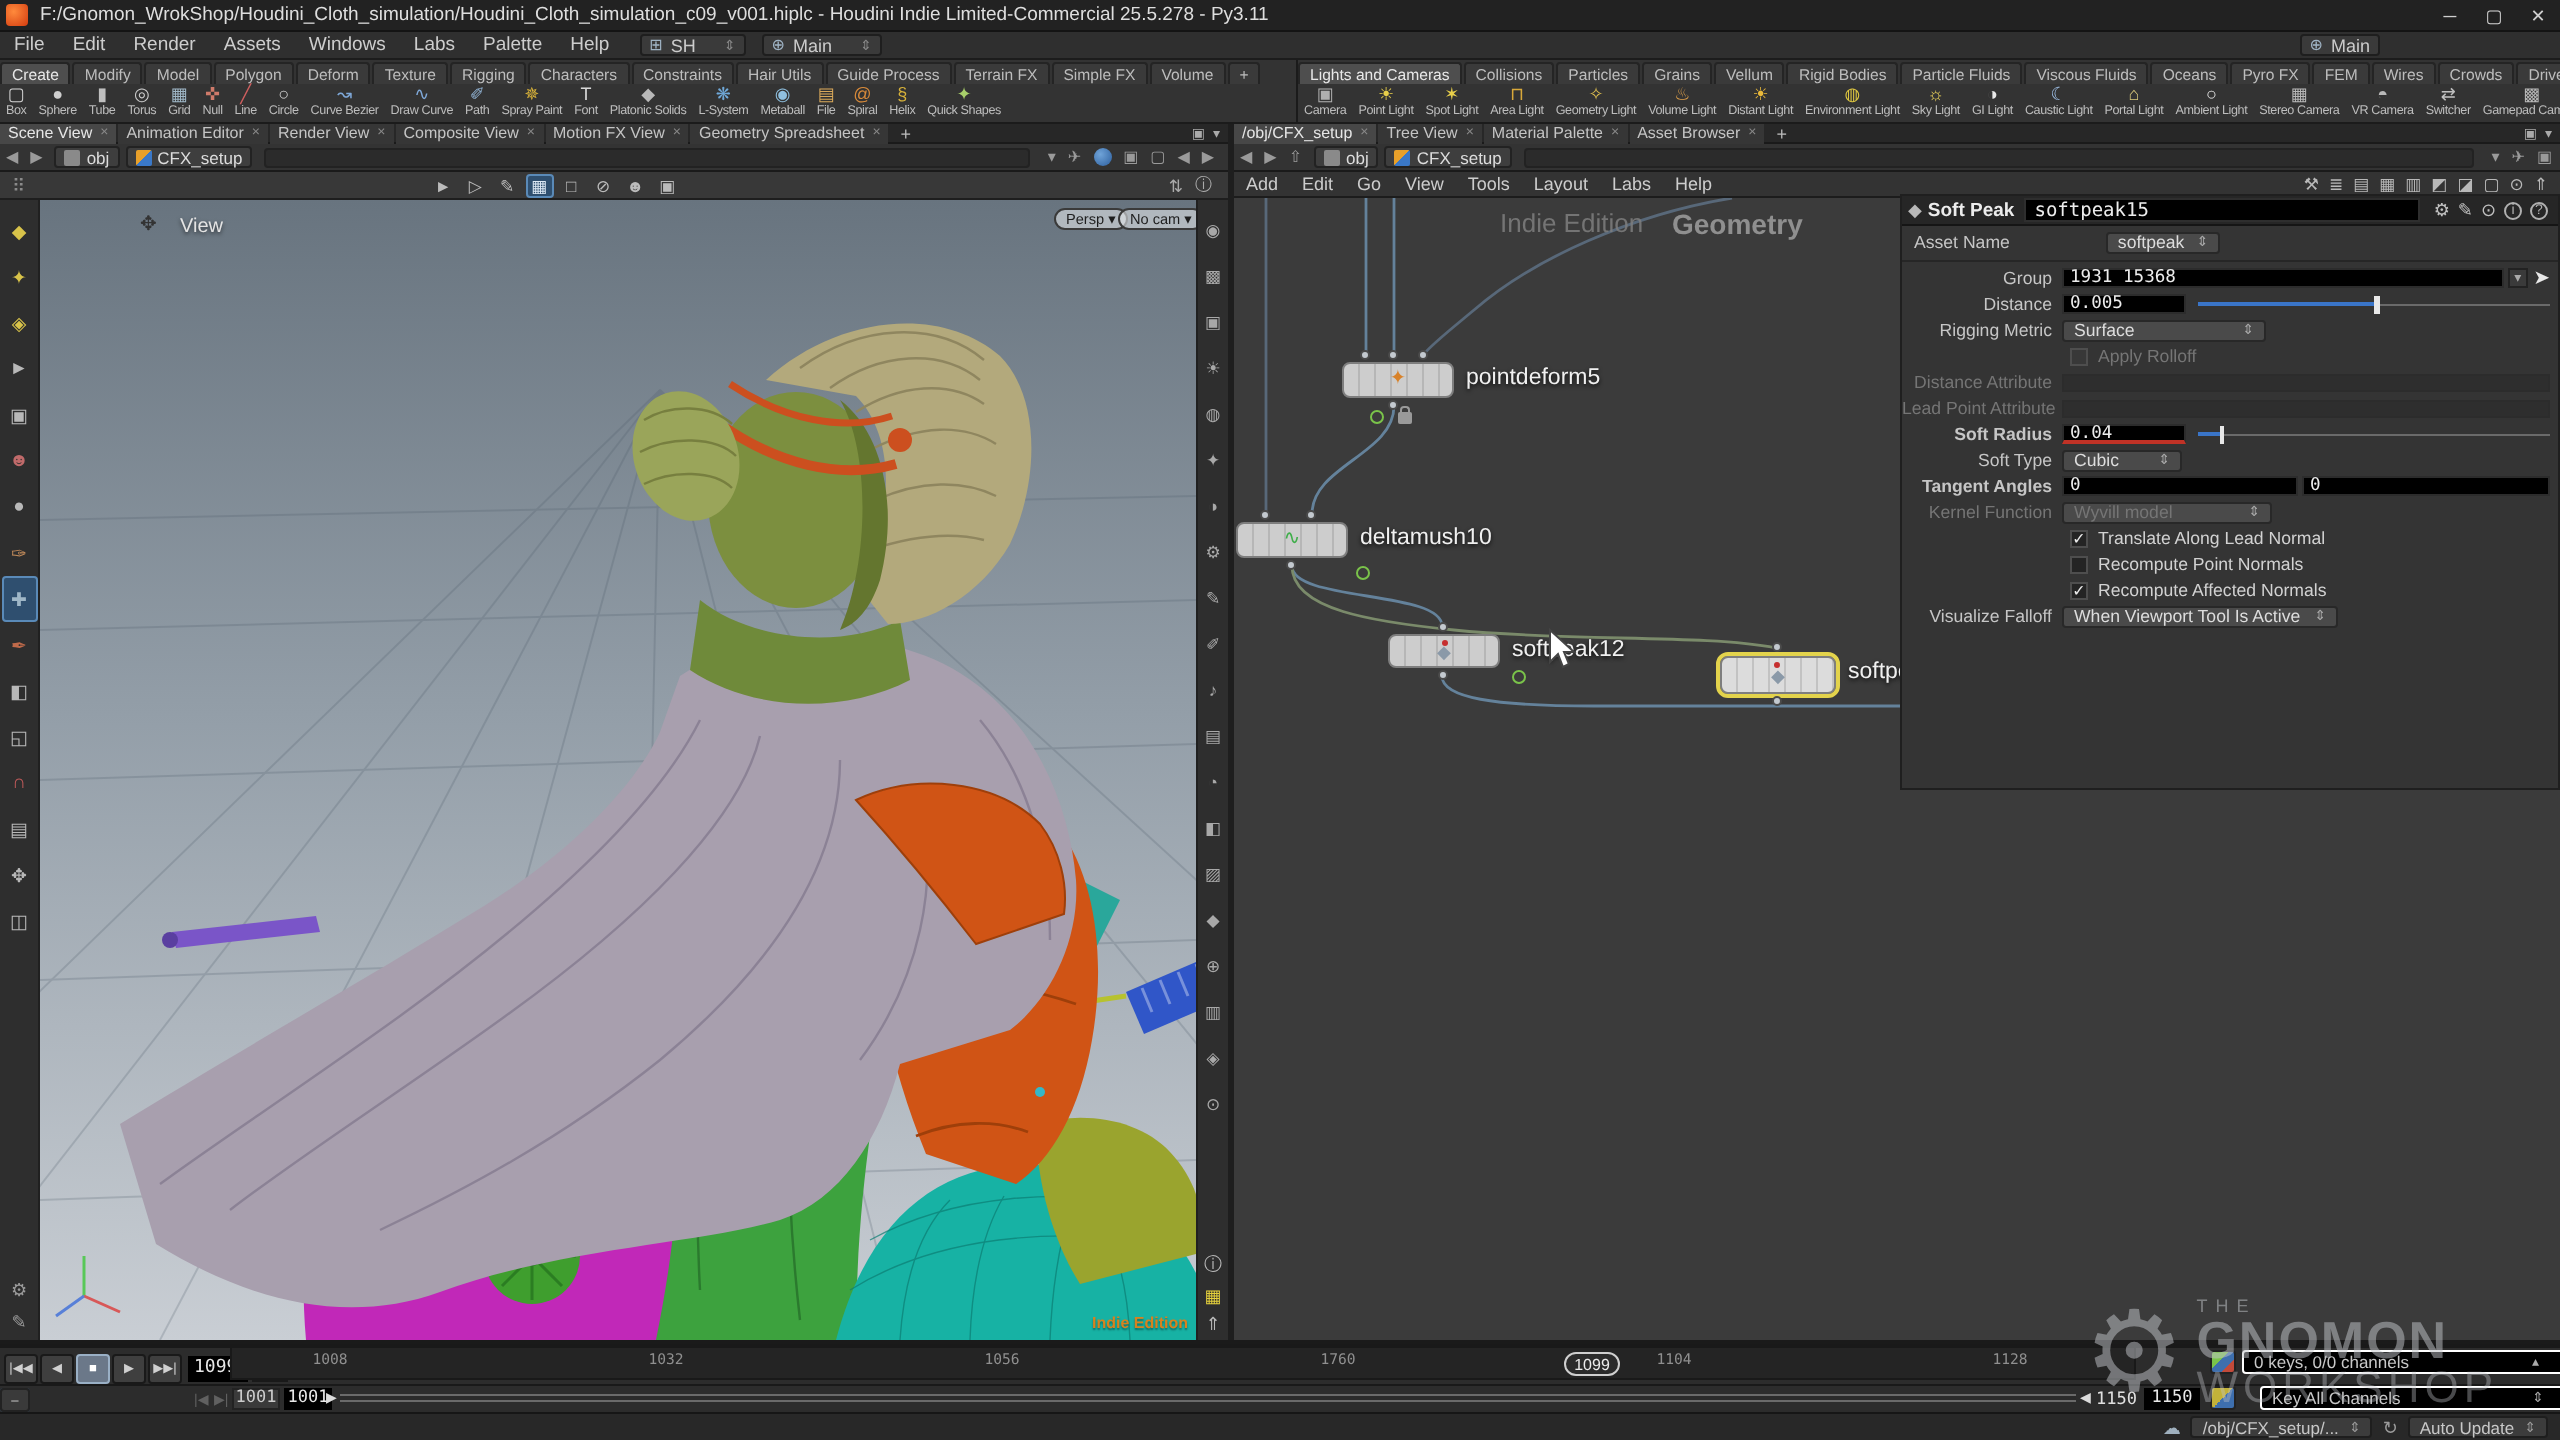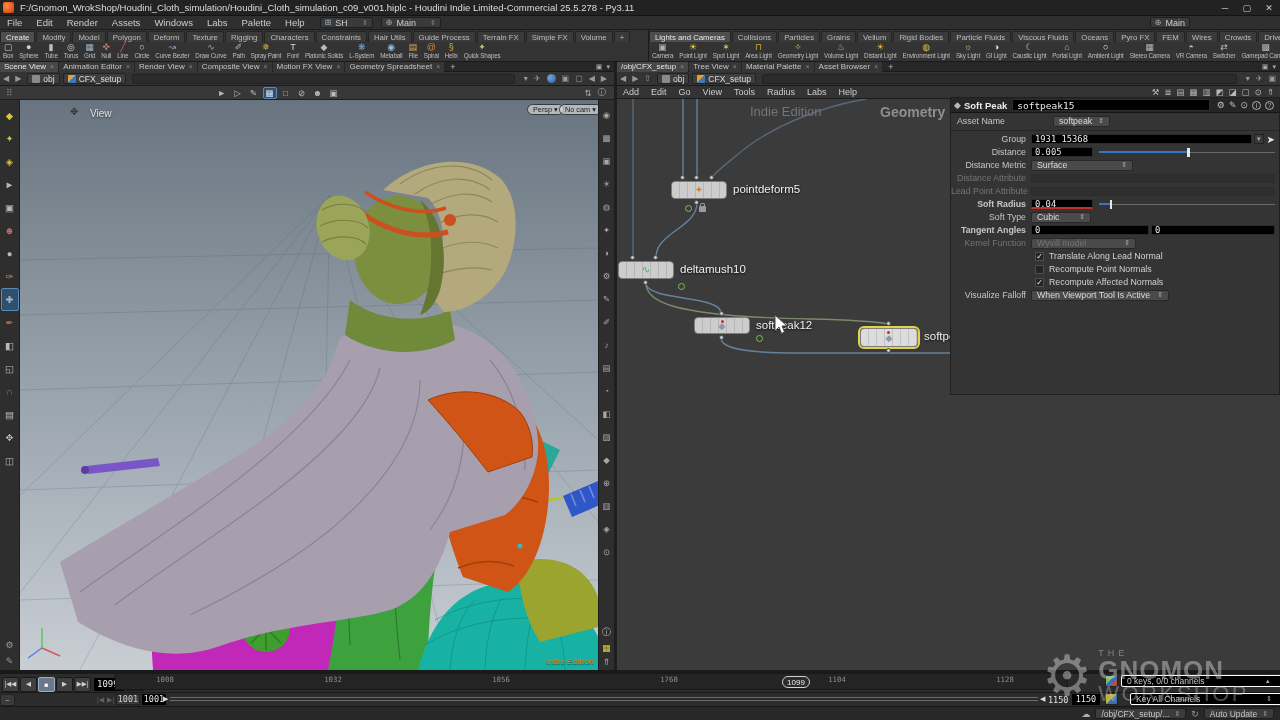--- a/index.html
+++ b/index.html
@@ -79,21 +79,21 @@
 #vp-view-icon{left:70px;top:106px;font-size:10px;color:#333}
 .vppill{top:104px;height:11px;border-radius:6px;background:rgba(225,228,232,.6);border:1px solid #3a3a3a;color:#1e1e1e;font-size:7.3px;display:flex;align-items:center;padding:0 5px;white-space:nowrap}
 #vp-indie{left:430px;top:657px;width:164px;text-align:right;color:#d8821e;font-size:8px;font-weight:bold;text-shadow:0 1px 1px rgba(0,0,0,.4)}
 
 
 #nw-menubar{left:617px;top:86px;width:663px;height:13px;background:#333;display:flex;align-items:center;border-bottom:1px solid #1c1c1c}
 #nw-menubar .menu-item{padding:0 6px;font-size:9px}
 #nw-menu-icons{margin-left:auto;display:flex;align-items:center;gap:5px;padding-right:6px;color:#b8b8b8;font-size:8.5px}
 #nw-canvas{left:617px;top:99px;width:663px;height:571px;background:#3b3b3b;overflow:hidden}
 #nw-watermark{left:750px;top:104px;font-size:13px;color:#7e7e7e;opacity:.85}
-#nw-context{left:880px;top:104px;font-size:14px;font-weight:bold;color:#8f8f8f}
+#nw-context{left:836px;top:104px;font-size:14px;font-weight:bold;color:#8f8f8f}
 .node{position:absolute}
 .node-body{position:relative;width:56px;height:18px;border-radius:4px;border:1px solid #7e7e7e;background:repeating-linear-gradient(90deg,#cdcdcd 0 7px,#b6b6b6 7px 8px);display:flex;align-items:center;justify-content:center}
 .node.selected .node-body{outline:2px solid #e3d34c;background:repeating-linear-gradient(90deg,#dcdcdc 0 7px,#c2c2c2 7px 8px)}
 .node-ico{font-size:10px;line-height:10px}
 .ndot{position:absolute;width:5px;height:5px;border-radius:50%;background:#c3c9cf;border:1px solid #4a4a4a}
 .nlabel{position:absolute;left:62px;top:2px;font-size:11.5px;color:#f0f0f0;text-shadow:0 1px 2px rgba(0,0,0,.8);white-space:nowrap}
 .badge-on{position:absolute;width:7px;height:7px;border-radius:50%;border:1.5px solid #7ac34a;background:#3b3b3b}
 .badge-lock{position:absolute;width:7px;height:6px;background:#9a9a9a;border-radius:1px}
 .badge-lock::before{content:"";position:absolute;left:1px;top:-3px;width:3px;height:3px;border:1px solid #9a9a9a;border-bottom:none;border-radius:2px 2px 0 0}
 .red-flag{position:absolute;left:26px;top:2px;width:3px;height:3px;border-radius:50%;background:#c62f2f}
@@ -744,21 +744,21 @@
 </div>
 
 <div id="nw-menubar" class="abs">
   <div class="flex">
 
   <div class="menu-item">Add</div>
       <div class="menu-item">Edit</div>
       <div class="menu-item">Go</div>
       <div class="menu-item">View</div>
       <div class="menu-item">Tools</div>
-      <div class="menu-item">Radius</div>
+      <div class="menu-item">Layout</div>
       <div class="menu-item">Labs</div>
       <div class="menu-item">Help</div>
     </div>
   <div id="nw-menu-icons">
 
   <span>⚒</span>
       <span>≣</span>
       <span>▤</span>
       <span>▦</span>
       <span>▥</span>
@@ -862,25 +862,29 @@
   <div class="pprow">
     <span class="pplab">Distance</span>
     <div class="ppfield mono" style="width:62px">0.005</div>
     <div class="pptrack">
       <div class="line"></div>
       <div class="fill" style="width: 50%;"></div>
       <div class="hnd" style="left: 50%;"></div>
     </div>
   </div>
   <div class="pprow">
-    <span class="pplab">Distance Metric</span>
+    <span class="pplab">Rigging Metric</span>
     <div class="ppbtn" style="width:102px">
       <span>Surface</span>
       <span class="ud" style="margin-left:auto">⇕</span>
     </div>
+  </div>
+  <div class="pprow">
+    <span class="ppcb dis"></span>
+    <span class="ppdis" style="font-size:8.8px">Apply Rolloff</span>
   </div>
   <div class="pprow">
     <span class="pplab dis">Distance Attribute</span>
     <div class="ppfield dark" style="flex:1;height:9px"></div>
   </div>
   <div class="pprow">
     <span class="pplab dis">Lead Point Attribute</span>
     <div class="ppfield dark" style="flex:1;height:9px"></div>
   </div>
   <div class="pprow">

